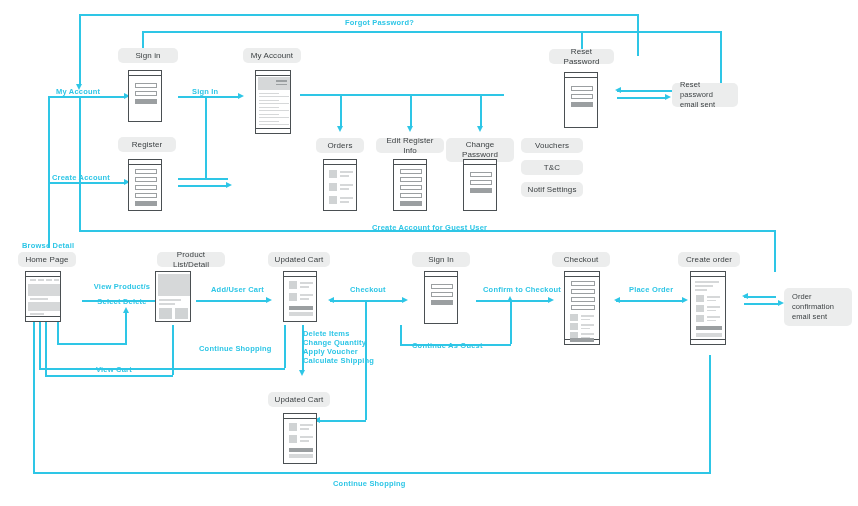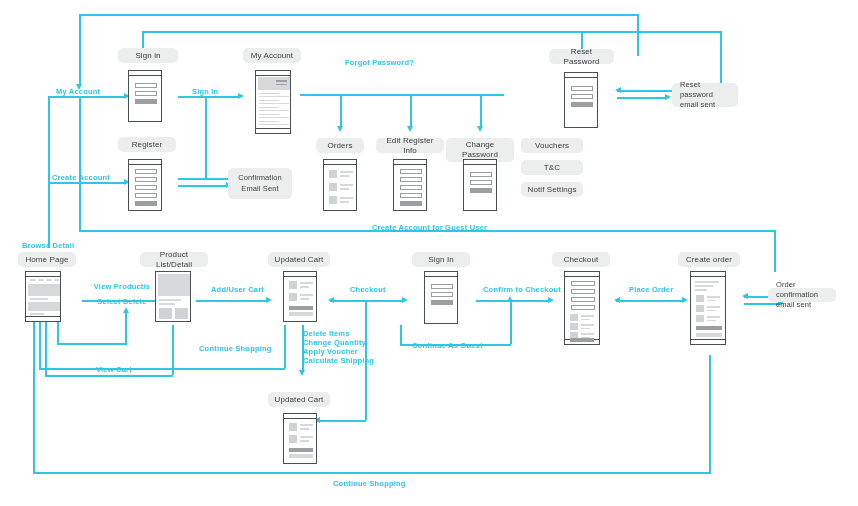--- a/index.html
+++ b/index.html
@@ -76,21 +76,21 @@
 </style>
 </head>
 <body>
 
 <div id="canvas">
 
   <div class="seg h" style="left:79px;top:14px;width:560px;"></div>
   <div class="seg v" style="left:637.4px;top:14px;height:42px;"></div>
   <div class="seg v" style="left:79px;top:14px;height:72px;"></div>
   <div class="arw d" style="left:76.3px;top:84px;"></div>
-  <span class="flabel" style="left:345px;top:17px;margin-top:40px;">Forgot Password?</span>
+  <span class="flabel" style="left:345px;top:17px;">Forgot Password?</span>
 
   <div class="seg h" style="left:142px;top:31px;width:580px;"></div>
   <div class="seg v" style="left:142px;top:31px;height:17px;"></div>
   <div class="seg v" style="left:720.4px;top:31px;height:59px;"></div>
 
   <div class="seg v" style="left:48px;top:96px;height:152px;"></div>
   <div class="seg h" style="left:48px;top:96px;width:78px;"></div>
   <div class="arw r" style="left:124px;top:93.3px;"></div>
   <span class="flabel" style="left:56px;top:86px;">My Account</span>
 
@@ -200,40 +200,37 @@
   <span class="flabel" style="left:333px;top:478px;">Continue Shopping</span>
 
   <div class="pill" style="left:118px;top:48px;width:60px;height:15px;">Sign in</div>
   <div class="pill" style="left:243px;top:48px;width:58px;height:15px;">My Account</div>
   <div class="pill" style="left:549px;top:49px;width:65px;height:15px;">Reset Password</div>
   <div class="pill multiline" style="left:672px;top:83px;width:66px;height:24px;">
       <span style="font-size:7.5px;line-height:1.35;">Reset password<br>email sent</span>
     </div>
 
   <div class="pill" style="left:118px;top:137px;width:58px;height:15px;">Register</div>
-  <div class="pill" style="left:228px;top:168px;width:64px;height:31px;">
-      <span style="font-size:7.5px;line-height:1.4;text-align:center;">Confirmation<br>Email Sent</span>
-    </div>
 
   <div class="pill" style="left:316px;top:138px;width:48px;height:15px;">Orders</div>
   <div class="pill" style="left:376px;top:138px;width:68px;height:15px;">Edit Register Info</div>
   <div class="pill" style="left:446px;top:138px;width:68px;height:24px;">Change Password</div>
 
   <div class="pill" style="left:521px;top:138px;width:62px;height:15px;">Vouchers</div>
   <div class="pill" style="left:521px;top:160px;width:62px;height:15px;">T&amp;C</div>
   <div class="pill" style="left:521px;top:182px;width:62px;height:15px;">Notif Settings</div>
 
   <div class="pill" style="left:18px;top:252px;width:58px;height:15px;">Home Page</div>
-  <div class="pill" style="left:140px;top:252px;width:68px;height:15px;">Product List/Detail</div>
+  <div class="pill" style="left:157px;top:252px;width:68px;height:15px;">Product List/Detail</div>
   <div class="pill" style="left:268px;top:252px;width:62px;height:15px;">Updated Cart</div>
   <div class="pill" style="left:268px;top:392px;width:62px;height:15px;">Updated Cart</div>
   <div class="pill" style="left:412px;top:252px;width:58px;height:15px;">Sign In</div>
   <div class="pill" style="left:552px;top:252px;width:58px;height:15px;">Checkout</div>
   <div class="pill" style="left:678px;top:252px;width:62px;height:15px;">Create order</div>
-  <div class="pill multiline" style="left:768px;top:288px;width:68px;height:14px;">
+  <div class="pill multiline" style="left:784px;top:288px;width:68px;height:38px;">
       <span style="font-size:7.5px;line-height:1.35;">Order confirmation<br>email sent</span>
     </div>
 
   <div class="wf" style="left:128px;top:70px;width:34px;height:52px;">
     <div class="hdr"></div>
     <div class="bar out" style="left:6px;top:12px;width:22px;height:5px;"></div>
     <div class="bar out" style="left:6px;top:20px;width:22px;height:5px;"></div>
     <div class="bar dark" style="left:6px;top:28px;width:22px;height:5px;"></div>
   </div>
 

